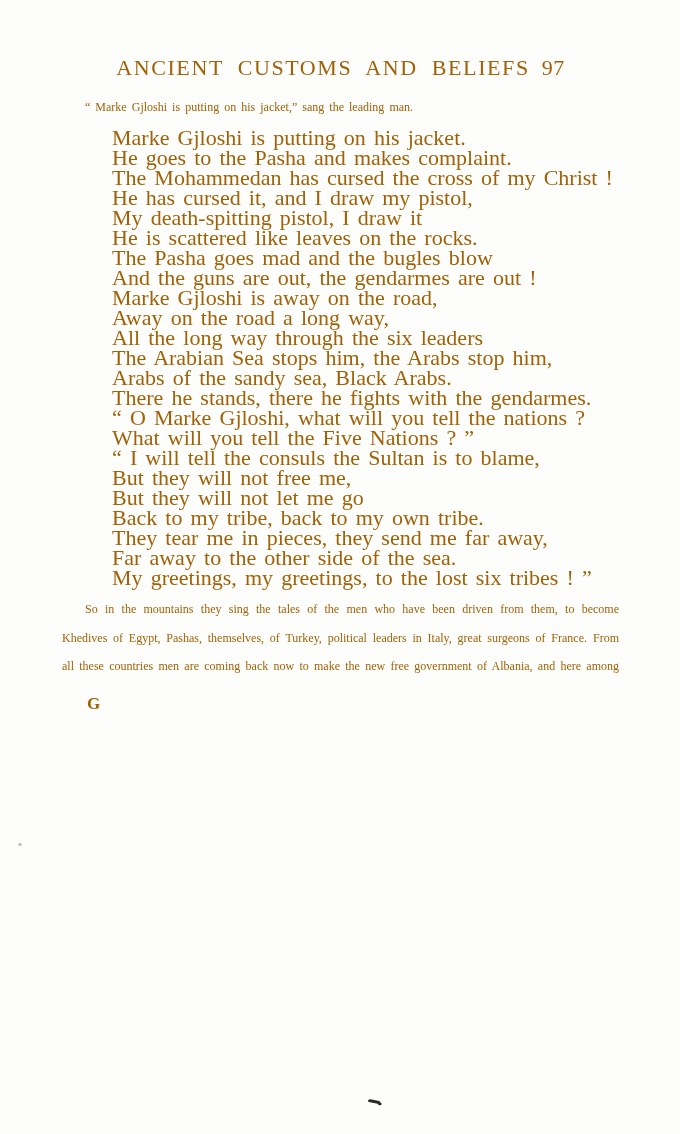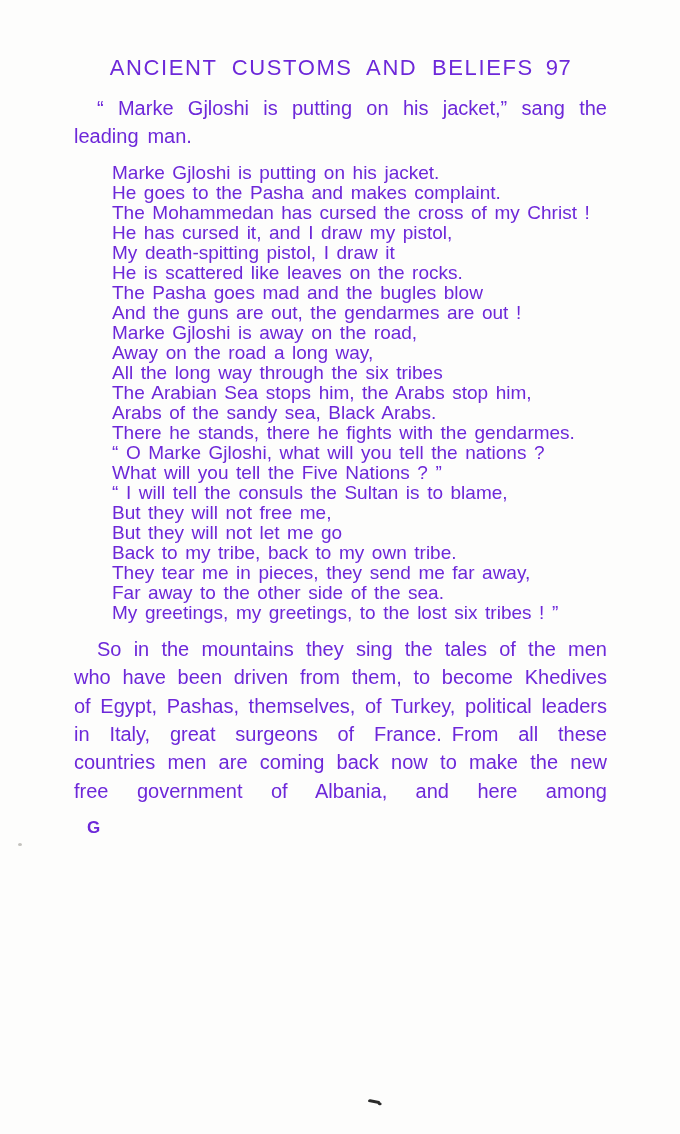--- a/index.html
+++ b/index.html
@@ -5,22 +5,22 @@
   html, body {
     margin: 0;
     padding: 0;
     background: #ffffff;
   }
   .page {
     position: relative;
     width: 680px;
     height: 1134px;
     background: #fdfdfc;
-    font-family: Liberation Sans, sans-serif;
-    color: #6d28d9;
+    font-family: Liberation Serif, serif;
+    color: #a16207;
     overflow: hidden;
   }
   .content {
     position: absolute;
     left: 62px;
     top: 54px;
     width: 557px;
   }
   .running-header {
     text-align: center;
@@ -29,33 +29,33 @@
     letter-spacing: 1.6px;
     word-spacing: 7px;
     white-space: nowrap;
     margin: 0 0 11px 0;
   }
   .running-header .pagenum {
     margin-left: 12px;
     letter-spacing: 0.5px;
   }
   p.body-para {
-    margin: 12px;
-    font-size: 20px;
+    margin: 0;
+    font-size: 12px;
     line-height: 28.4px;
     text-align: justify;
     word-spacing: 0.17em;
     text-indent: 23px;
   }
   p.closing-para {
     text-align-last: justify;
   }
   .poem {
     margin: 7px 0 7px 50px;
-    font-size: 19px;
+    font-size: 22px;
     line-height: 20px;
     word-spacing: 0.12em;
   }
   .poem-line {
     white-space: nowrap;
   }
   .signature-mark {
     margin-top: 13px;
     margin-left: 25px;
     font-size: 17px;
@@ -109,21 +109,21 @@
       <div class="poem-line">Marke Gjloshi is putting on his jacket.</div>
       <div class="poem-line">He goes to the Pasha and makes complaint.</div>
       <div class="poem-line">The Mohammedan has cursed the cross of my Christ !</div>
       <div class="poem-line">He has cursed it, and I draw my pistol,</div>
       <div class="poem-line">My death-spitting pistol, I draw it</div>
       <div class="poem-line">He is scattered like leaves on the rocks.</div>
       <div class="poem-line">The Pasha goes mad and the bugles blow</div>
       <div class="poem-line">And the guns are out, the gendarmes are out !</div>
       <div class="poem-line">Marke Gjloshi is away on the road,</div>
       <div class="poem-line">Away on the road a long way,</div>
-      <div class="poem-line">All the long way through the six tribes</div>
+      <div class="poem-line">All the long way through the six leaders</div>
       <div class="poem-line">The Arabian Sea stops him, the Arabs stop him,</div>
       <div class="poem-line">Arabs of the sandy sea, Black Arabs.</div>
       <div class="poem-line">There he stands, there he fights with the gendarmes.</div>
       <div class="poem-line">“ O Marke Gjloshi, what will you tell the nations ?</div>
       <div class="poem-line">What will you tell the Five Nations ? ”</div>
       <div class="poem-line">“ I will tell the consuls the Sultan is to blame,</div>
       <div class="poem-line">But they will not free me,</div>
       <div class="poem-line">But they will not let me go</div>
       <div class="poem-line">Back to my tribe, back to my own tribe.</div>
       <div class="poem-line">They tear me in pieces, they send me far away,</div>

